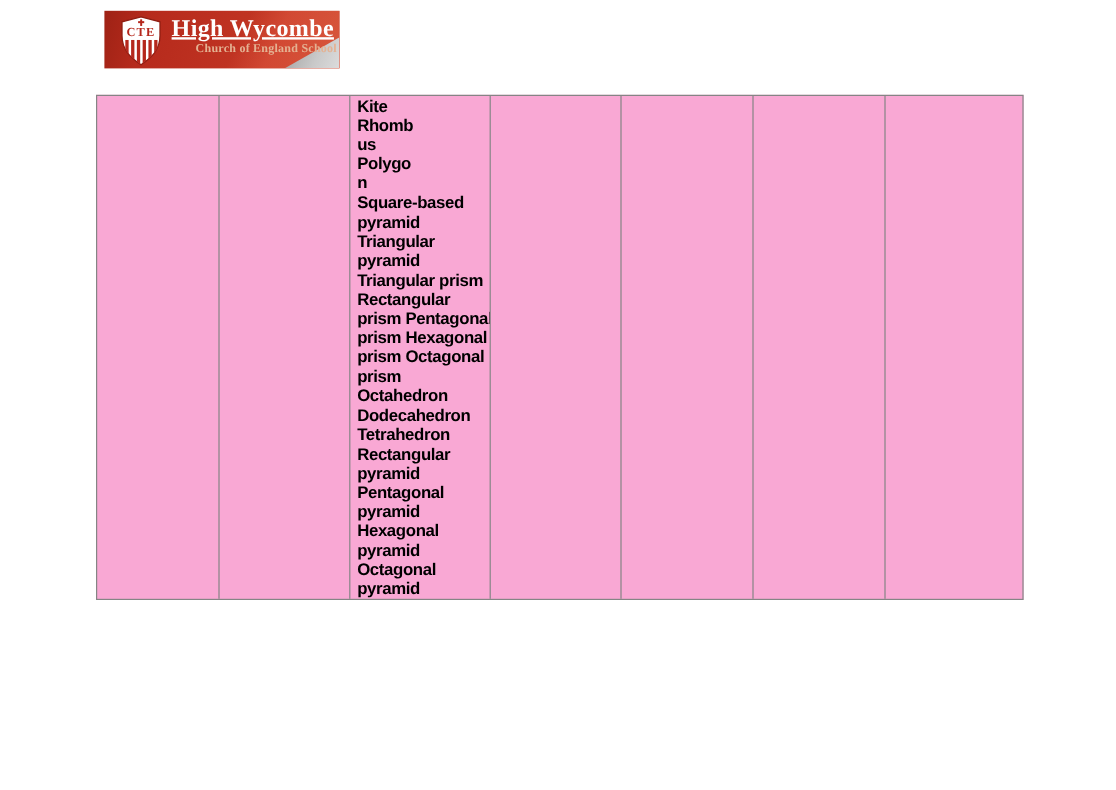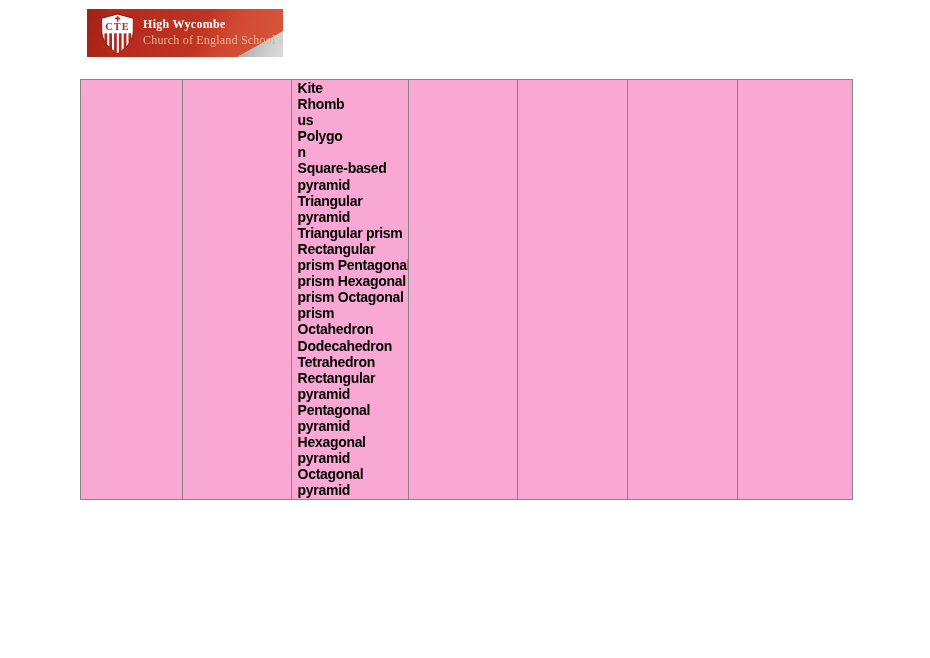--- a/index.html
+++ b/index.html
@@ -20,27 +20,28 @@
   .logo-banner .corner-gray {
     position: absolute; right: 0; bottom: 0; width: 46px; height: 26px;
     background: linear-gradient(115deg, #9d9d9d 0%, #c9c9c9 60%, #dcdcdc 100%);
     clip-path: polygon(100% 0, 100% 100%, 0 100%);
     pointer-events: none;
   }
   .crest { position: absolute; left: 8px; top: 3px; width: 45px; height: 44px; }
   .logo-text { position: absolute; left: 56px; top: 6px; width: 112px; }
   .logo-title {
     font-family: "Liberation Serif", serif; font-weight: bold;
-    font-size: 12px; line-height: 19px; color: #ffffff; letter-spacing: 0.3px;
+    font-size: 20px; line-height: 19px; color: #ffffff; letter-spacing: 0.3px;
     white-space: nowrap;
+    text-decoration: underline;
   }
   .logo-subtitle {
-    font-family: "Liberation Serif", serif; font-weight: normal;
-    font-size: 12px; line-height: 9px; color: #e4b293; letter-spacing: 0.2px;
-    margin-top: 2px; white-space: nowrap;
+    font-family: "Liberation Serif", serif; font-weight: bold;
+    font-size: 10px; line-height: 9px; color: #e4b293; letter-spacing: 0.2px;
+    margin-top: 2px; white-space: nowrap; margin-left: 20px;
   }
 
   
   .shapes-table {
     position: absolute; left: 80px; top: 79px; width: 773px; height: 421px;
     border: 1px solid #858585;
     display: flex; flex-direction: row; background: #f9a8d4;
   }
   .shapes-table .cell { height: 100%; border-right: 1px solid #858585; }
   .shapes-table .cell:last-child { border-right: none; }

